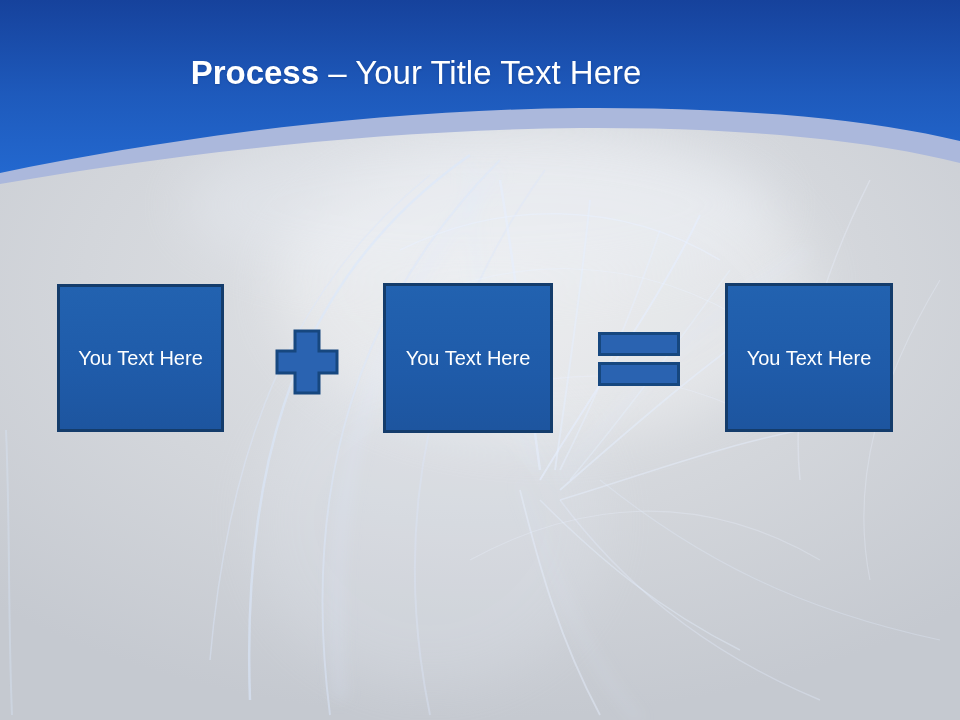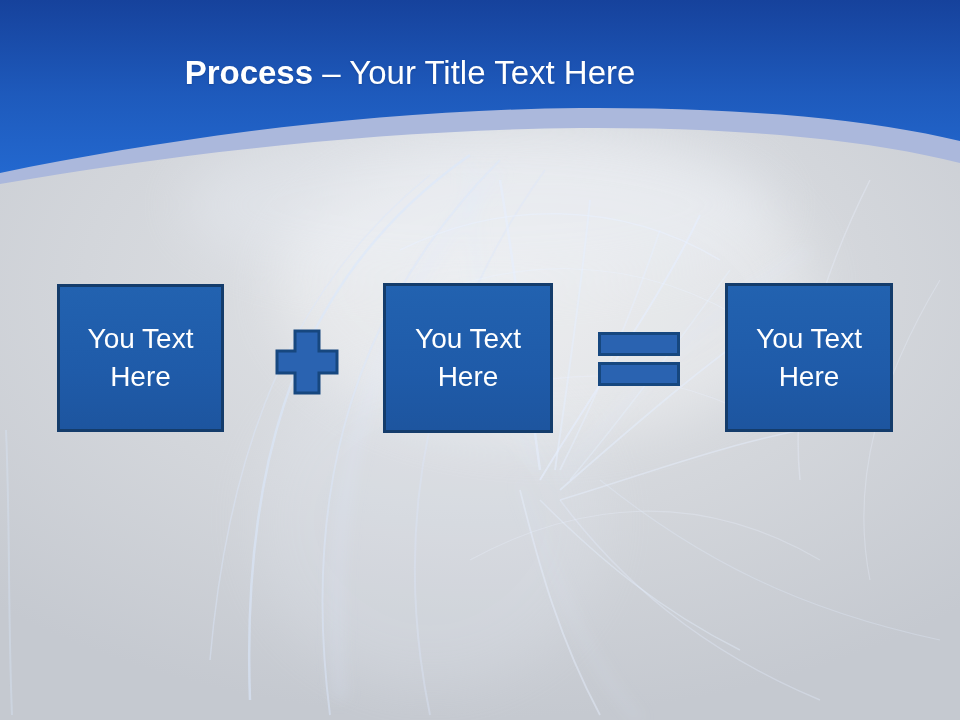--- a/index.html
+++ b/index.html
@@ -4,31 +4,31 @@
 <style>
   html,body{margin:0;padding:0;background:#888;}
   .slide{
     position:relative;width:960px;height:720px;overflow:hidden;
     font-family:"Liberation Sans","DejaVu Sans",sans-serif;
     background:radial-gradient(ellipse 720px 430px at 50% 40%,
       var(--body_light,#e3e5e8) 0%, #d3d6db 55%, var(--body_dark,#c5c9d0) 100%);
   }
   svg.layer{position:absolute;left:0;top:0;display:block;}
   .title-bar{
-    position:absolute;left:6px;top:51px;width:808px;height:44px;
+    position:absolute;left:12px;top:51px;width:808px;height:44px;
     text-align:center;color:#fff;font-size:33px;line-height:44px;
     text-shadow:0 1px 2px rgba(10,30,80,.25);white-space:nowrap;
   }
   .title-bar .em{font-weight:700;}
   .title-bar .rest{font-weight:400;}
   .pbox{
     position:absolute;display:flex;align-items:center;justify-content:center;
     background:linear-gradient(180deg,#2262b0 0%, var(--box_fill,#1f5ba9) 60%, #1d559f 100%);
     border:3px solid var(--box_border,#143c6b);
-    color:#fff;font-size:28px;line-height:38px;text-align:center;
+    color:#fff;font-size:20px;line-height:38px;text-align:center;
     box-sizing:border-box;
   }
   .pbox .lbl{width:130px;}
   .box-1{left:57px;top:284px;width:167px;height:148px;}
   .box-2{left:383px;top:283px;width:170px;height:150px;}
   .box-3{left:725px;top:283px;width:168px;height:149px;}
   .op{position:absolute;}
   .op-plus{left:274px;top:328px;}
   .op-equals{left:598px;top:332px;}
   .op svg{display:block;}

